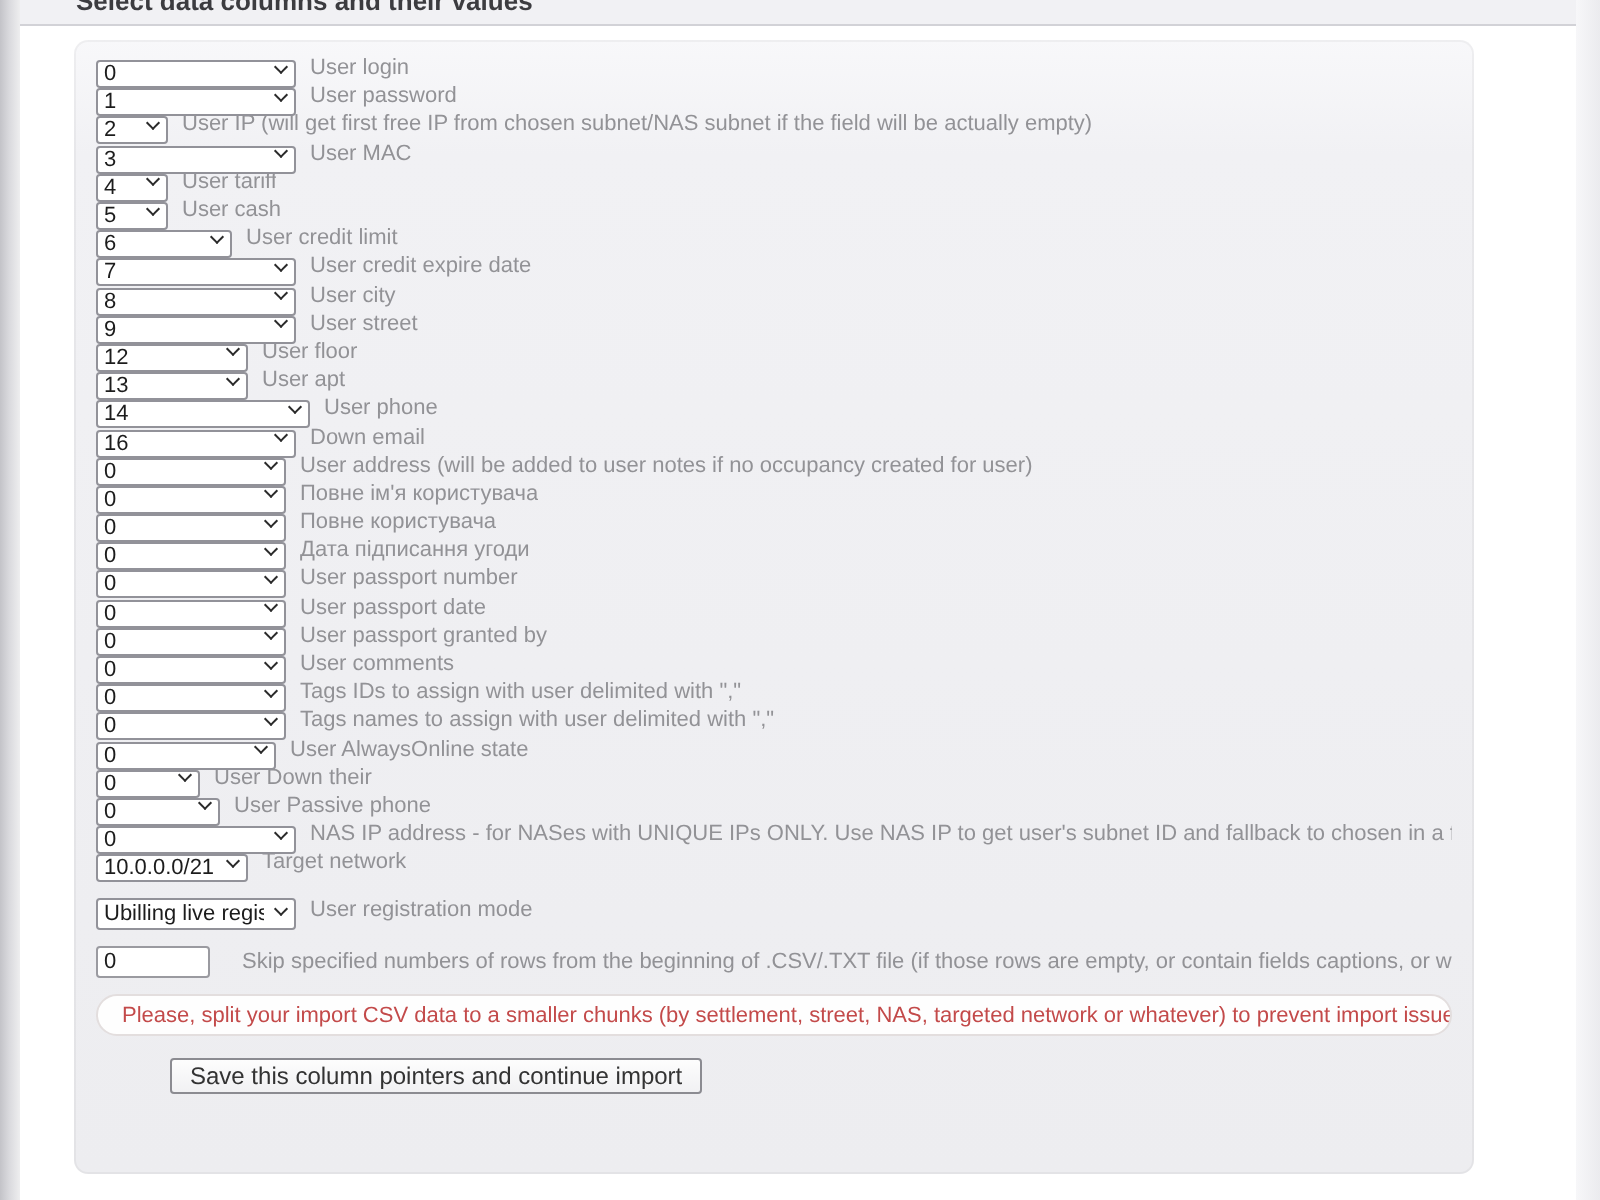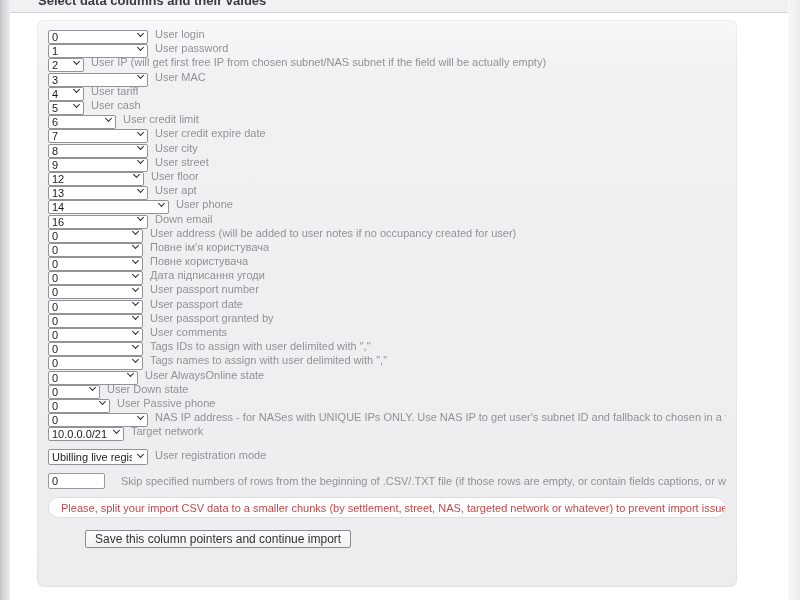--- a/index.html
+++ b/index.html
@@ -142,37 +142,37 @@
     <span class="sel" style="width: 100px;">
       <select><option>9</option></select>
       <i class="chev"></i>
     </span>
     <span class="lbl">User street</span>
   </div>
 
 
 
   <div class="row">
-    <span class="sel" style="width: 96px;">
+    <span class="sel" style="width: 76px;">
       <select><option>12</option></select>
       <i class="chev"></i>
     </span>
     <span class="lbl">User floor</span>
   </div>
 
   <div class="row">
-    <span class="sel" style="width: 100px;">
+    <span class="sel" style="width: 76px;">
       <select><option>13</option></select>
       <i class="chev"></i>
     </span>
     <span class="lbl">User apt</span>
   </div>
 
   <div class="row">
-    <span class="sel" style="width: 121px;">
+    <span class="sel" style="width: 107px;">
       <select><option>14</option></select>
       <i class="chev"></i>
     </span>
     <span class="lbl">User phone</span>
   </div>
 
 
   <div class="row">
     <span class="sel" style="width: 100px;">
       <select><option>16</option></select>
@@ -267,21 +267,21 @@
       <i class="chev"></i>
     </span>
     <span class="lbl">User AlwaysOnline state</span>
   </div>
 
   <div class="row">
     <span class="sel" style="width: 52px;">
       <select><option>0</option></select>
       <i class="chev"></i>
     </span>
-    <span class="lbl">User Down state</span>
+    <span class="lbl">User Down their</span>
   </div>
 
   <div class="row">
     <span class="sel" style="width: 62px;">
       <select><option>0</option></select>
       <i class="chev"></i>
     </span>
     <span class="lbl">User Passive phone</span>
   </div>
 

